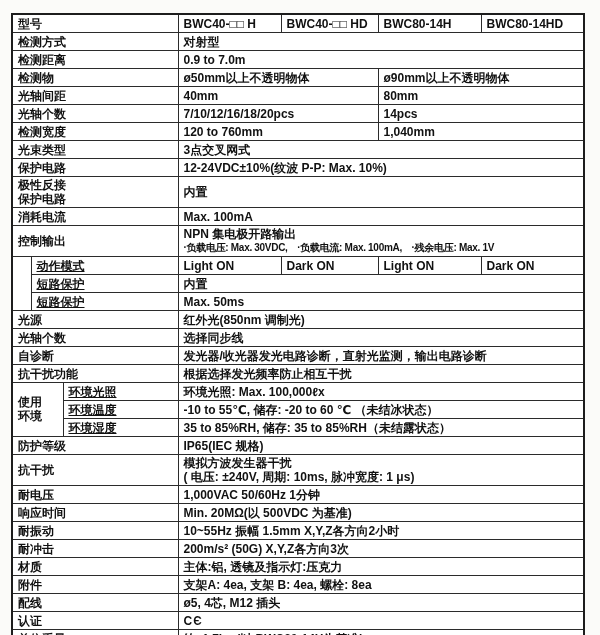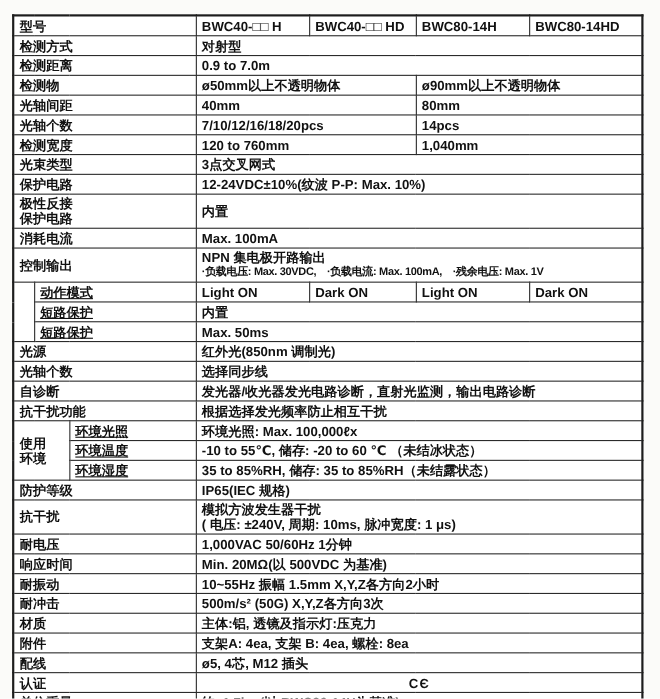--- a/index.html
+++ b/index.html
@@ -33,34 +33,33 @@
     font-size: 12px;
     font-weight: 700;
     color: #111111;
     line-height: 14px;
     vertical-align: middle;
     white-space: nowrap;
     overflow: hidden;
   }
   td.label    { padding-left: 5px; }
   td.sub      { padding-left: 4px; text-decoration: underline; }
-  td.group    { padding-left: 5px; }
+  td.group    { padding-left: 5px; font-family: Liberation Mono, monospace; }
   td.gutter   { padding: 0; }
   td.value    { padding-left: 4px; }
   .line { white-space: nowrap; }
   
   [data-name="control-output-value"] .line:nth-child(2) {
     font-size: 10px;
     letter-spacing: -0.3px;
   }
   [data-name="ce-mark"] {
     font-size: 14px;
     letter-spacing: 1px;
     font-weight: 700;
-    text-align: center;
   }
 </style>
 </head>
 <body>
 
 <div class="page" data-name="datasheet-page">
   <table class="spec" data-name="specification-table">
     <colgroup>
       <col style="width:19px">
       <col style="width:32px">
@@ -198,21 +197,21 @@
         <tr data-name="spec-row">
           <td class="cell label" colspan="3" data-name="spec-label">响应时间</td>
           <td class="cell value" colspan="4" data-name="spec-value">Min. 20MΩ(以 500VDC 为基准)</td>
         </tr>
         <tr data-name="spec-row">
           <td class="cell label" colspan="3" data-name="spec-label">耐振动</td>
           <td class="cell value" colspan="4" data-name="spec-value">10~55Hz 振幅 1.5mm X,Y,Z各方向2小时</td>
         </tr>
         <tr data-name="spec-row">
           <td class="cell label" colspan="3" data-name="spec-label">耐冲击</td>
-          <td class="cell value" colspan="4" data-name="spec-value">500m/s² (50G)  X,Y,Z各方向3次</td>
+          <td class="cell value" colspan="4" data-name="spec-value">200m/s² (50G)  X,Y,Z各方向3次</td>
         </tr>
         <tr data-name="spec-row">
           <td class="cell label" colspan="3" data-name="spec-label">材质</td>
           <td class="cell value" colspan="4" data-name="spec-value">主体:铝, 透镜及指示灯:压克力</td>
         </tr>
         <tr data-name="spec-row">
           <td class="cell label" colspan="3" data-name="spec-label">附件</td>
           <td class="cell value" colspan="4" data-name="spec-value">支架A: 4ea, 支架 B: 4ea, 螺栓: 8ea</td>
         </tr>
         <tr data-name="spec-row">

